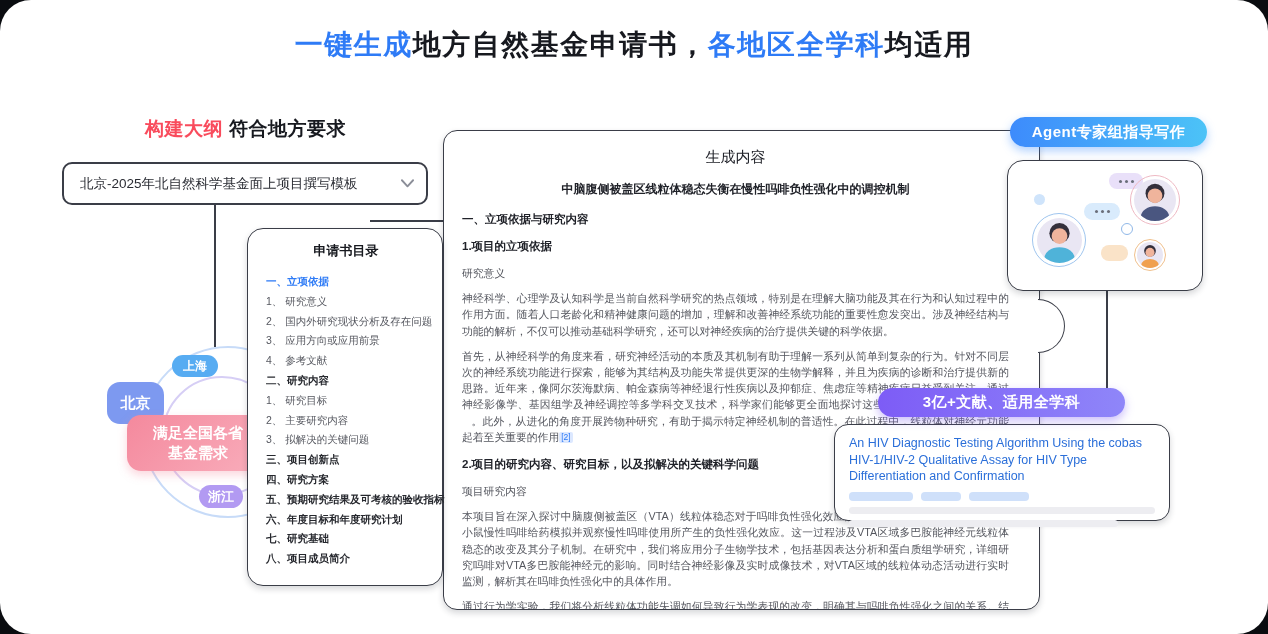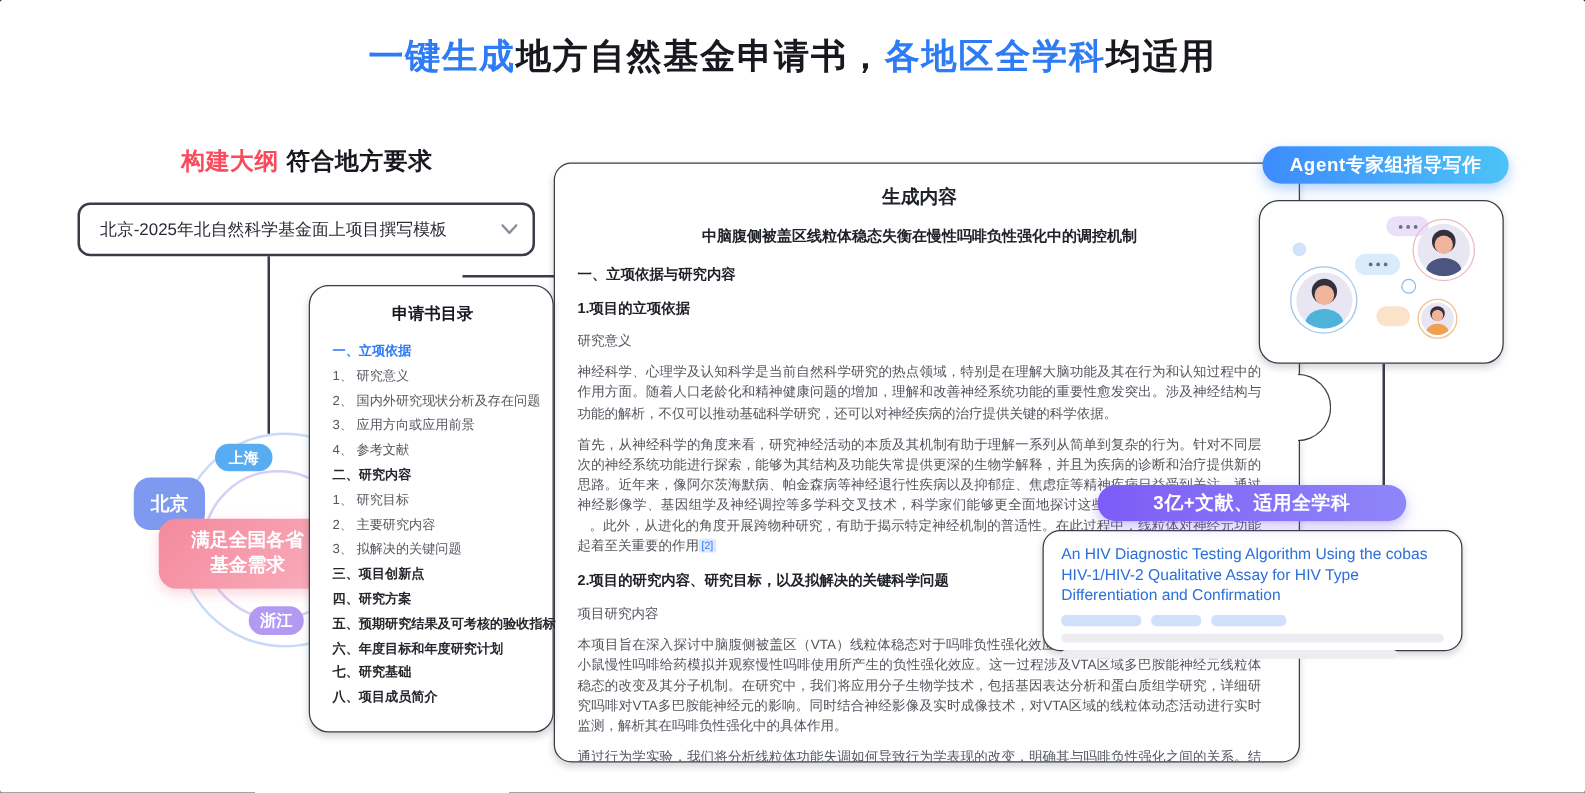--- a/index.html
+++ b/index.html
@@ -11,21 +11,21 @@
   }
   *{margin:0;padding:0;box-sizing:border-box;}
   html,body{width:1268px;height:634px;}
   body{
     background:#0a0c10;
     font-family:"Liberation Sans","DejaVu Sans",sans-serif;
     position:relative;
   }
   .page{
     position:absolute;left:0;top:0;width:1268px;height:634px;
-    background:#ffffff;border-radius:2px;overflow:hidden;
+    background:#ffffff;border-radius:31px;overflow:hidden;
   }
   
   .main-title{
     position:absolute;top:26px;left:0;right:0;text-align:center;
     font-size:28px;font-weight:700;letter-spacing:1.5px;color:var(--ink);
   }
   .main-title .t-blue{color:var(--blue);}
   .main-title .t-dark{color:var(--ink);}
   
   .outline-heading{
@@ -76,21 +76,21 @@
   .toc-list li.t-sec{color:#26282e;font-weight:700;}
   .toc-list li.t-num{color:#55575f;}
   
   .doc-card{
     position:absolute;left:443px;top:130px;width:597px;height:480px;
     background:#fff;border:1.6px solid var(--border);border-radius:14px;z-index:2;
     box-shadow:0 3px 6px rgba(30,33,44,.18);
     padding:15px 30px 12px 18px;overflow:hidden;
   }
   .doc-card .blk{color:var(--gray);}
-  .blk.t-title{text-align:center;font-size:15px;font-weight:700;color:#202229;margin:2px 0 14px;}
+  .blk.t-title{text-align:center;font-size:15px;font-weight:400;color:#202229;margin:2px 0 14px;}
   .blk.t-subtitle{text-align:center;font-size:12px;font-weight:700;color:#202229;margin-bottom:14px;}
   .blk.t-h{font-size:11.5px;font-weight:700;color:#202229;margin:12px 0 11px;}
   .blk.t-p{font-size:10.8px;line-height:16.2px;margin:9px 0;text-align:justify;}
   .cite{
     display:inline-block;background:#dce8ff;color:var(--blue);
     font-size:8.5px;line-height:11px;padding:0 2px;border-radius:2px;vertical-align:1px;
   }
   .edge-bump{
     position:absolute;left:1038px;top:299px;width:27px;height:54px;background:#fff;
     border:1.6px solid var(--border);border-left:none;border-radius:0 27px 27px 0;z-index:3;

